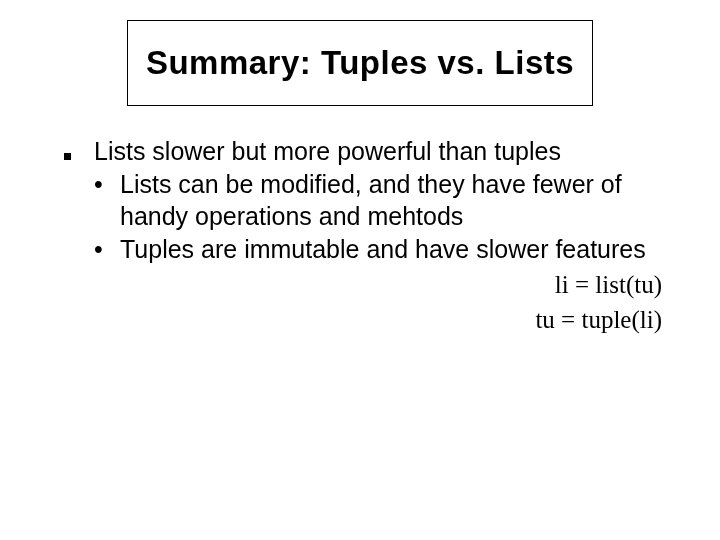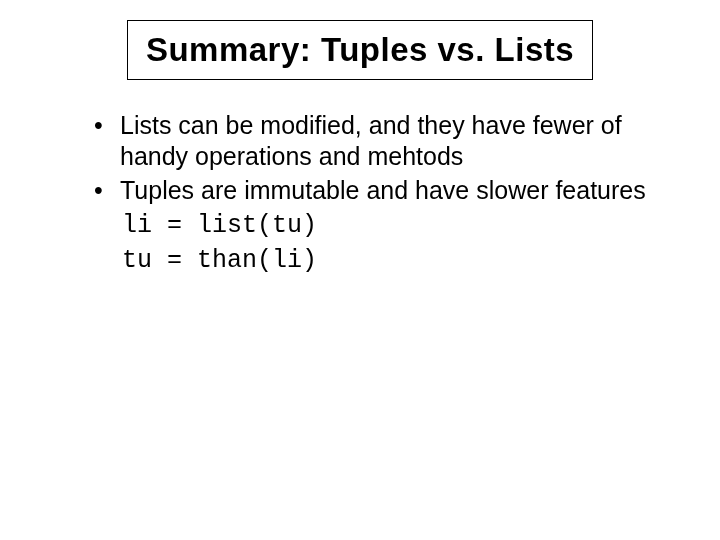--- a/index.html
+++ b/index.html
@@ -7,21 +7,21 @@
     width: 720px;
     height: 540px;
     background: #ffffff;
     font-family: Arial, Helvetica, sans-serif;
     padding: 20px 50px;
     color: #000;
   }
   .title-box {
     border: 1px solid #000;
     background: #fff;
-    padding: 10px 18px;
+    padding: 23px 18px;
     margin: 0 auto 30px auto;
     width: fit-content;
   }
   .title-box h1 {
     font-size: 33px;
     font-weight: bold;
     letter-spacing: 0.5px;
   }
   .content {
     font-size: 25px;
@@ -50,44 +50,49 @@
     display: flex;
     margin-left: 36px;
     margin-bottom: 2px;
   }
   .sub-marker {
     flex: 0 0 26px;
     font-size: 25px;
   }
   .sub-text { flex: 1; }
   .code-line {
-    font-family: Liberation Mono, monospace;
+    font-family: Liberation Serif, serif;
     margin-left: 64px;
     margin-top: 4px;
     margin-bottom: 4px;
     font-size: 25px;
+    text-align: right;
   }
 </style>
 </head>
 <body>
 
 <div class="title-box">
   <h1>Summary: Tuples vs. Lists</h1>
 </div>
 
 <div class="content">
 
+  <div class="bullet-row">
+    <div class="bullet-marker square"></div>
+    <div class="bullet-text">Lists slower but more powerful than tuples</div>
+  </div>
 
   <div class="sub-bullet-row">
     <div class="sub-marker">•</div>
     <div class="sub-text">Lists can be modified, and they have fewer of handy operations and mehtods</div>
   </div>
 
   <div class="sub-bullet-row">
     <div class="sub-marker">•</div>
     <div class="sub-text">Tuples are immutable and have slower features</div>
   </div>
 
 
   <div class="code-line">li = list(tu)</div>
-  <div class="code-line">tu = than(li)</div>
+  <div class="code-line">tu = tuple(li)</div>
 
 </div>
 
 </body></html>

